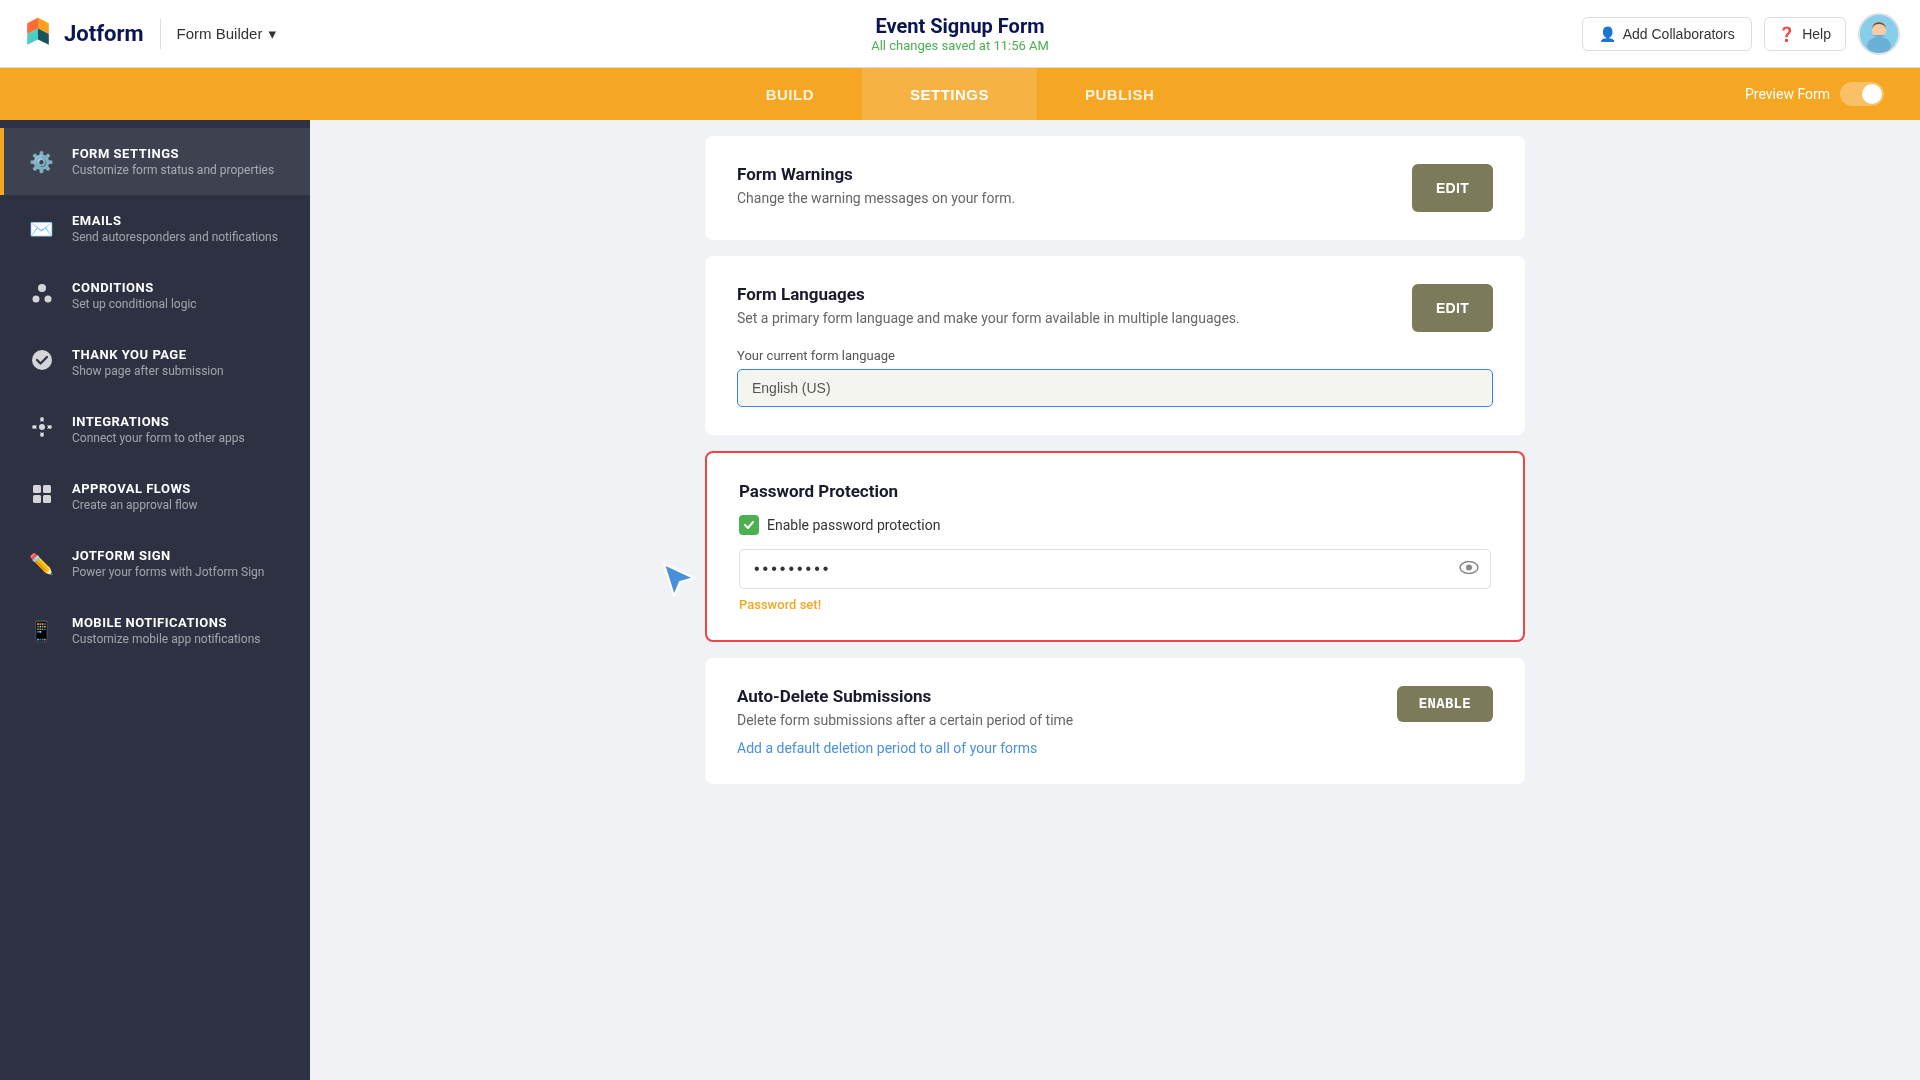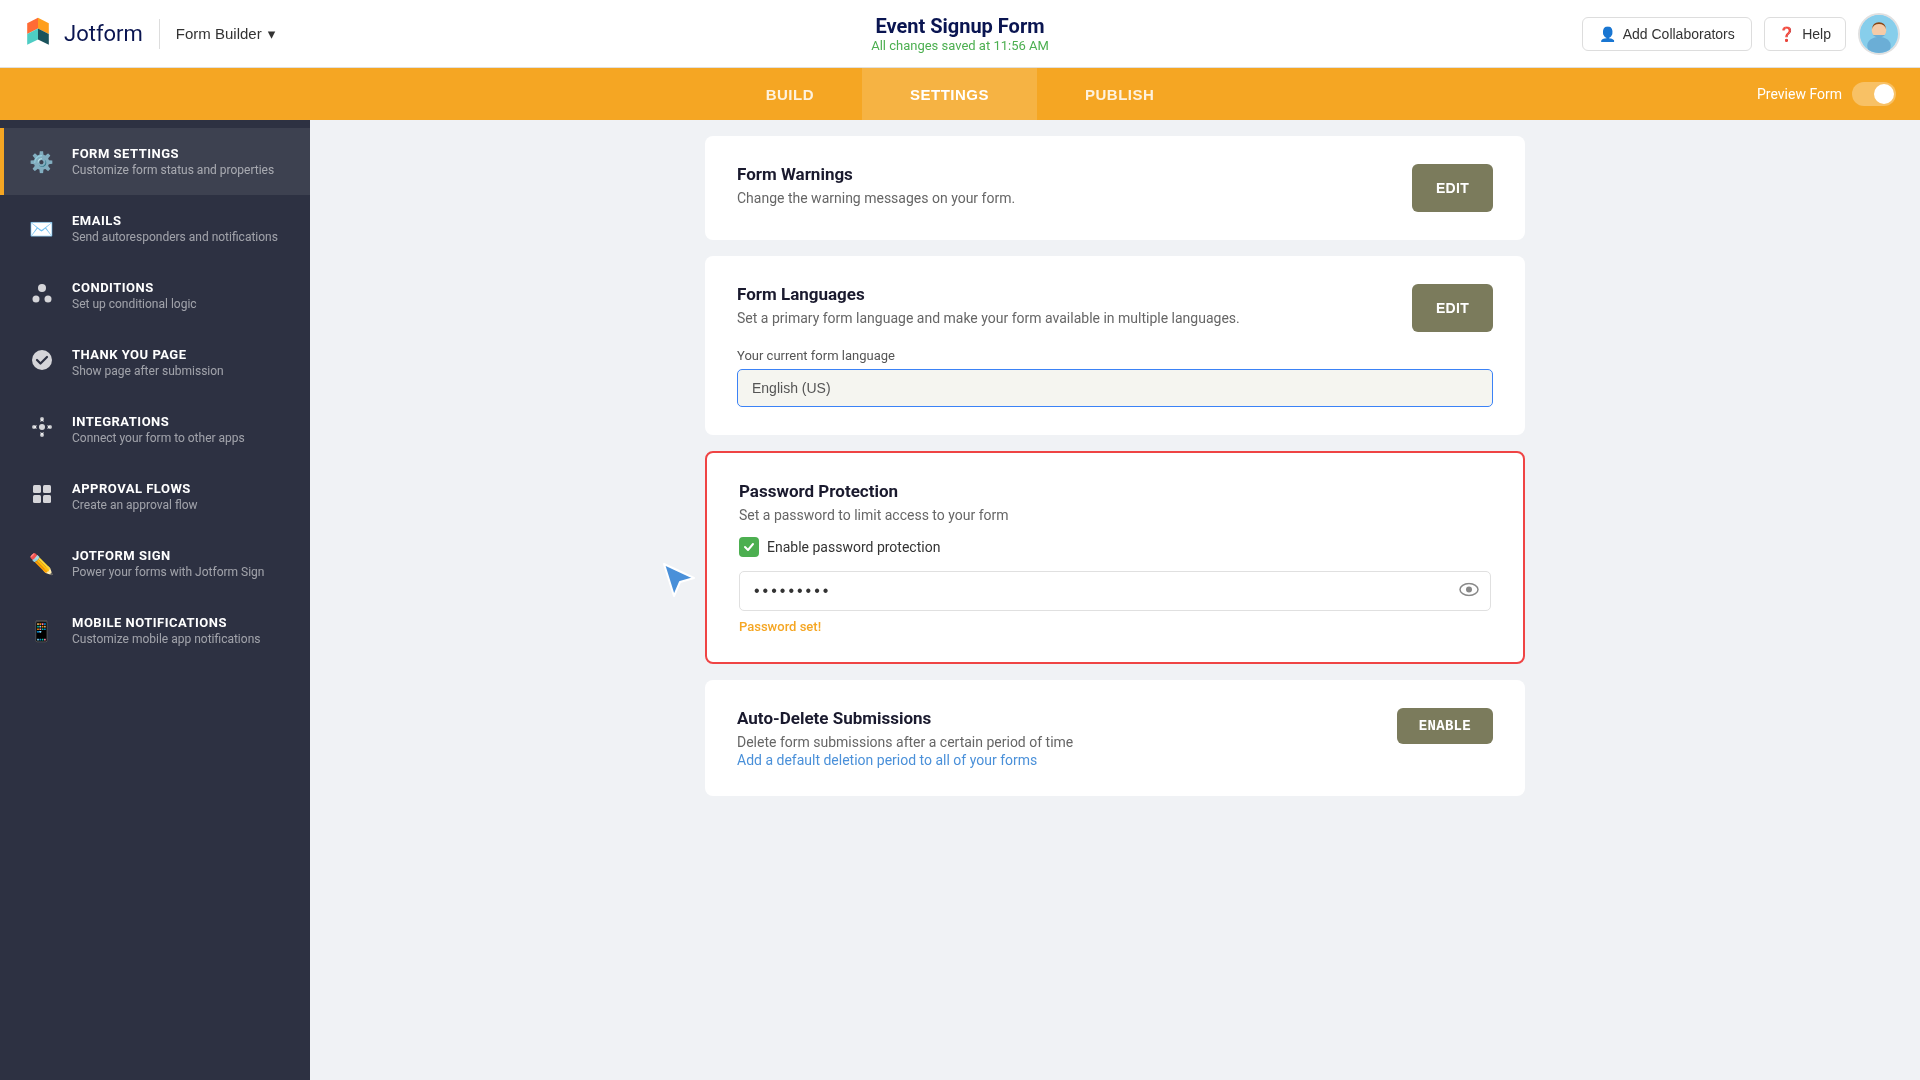--- a/index.html
+++ b/index.html
@@ -7,21 +7,21 @@
 
     
     .header {
       display: flex; align-items: center; justify-content: space-between;
       background: #fff; height: 68px; padding: 0 20px;
       border-bottom: 1px solid #e0e0e0; position: relative;
     }
     .header-left { display: flex; align-items: center; gap: 16px; }
     .logo { display: flex; align-items: center; gap: 8px; }
     .logo-icon { width: 36px; height: 36px; }
-    .logo-text { font-size: 22px; font-weight: 400; color: #0a1551; }
+    .logo-text { font-size: 22px; font-weight: 700; color: #0a1551; }
     .divider-v { width: 1px; height: 30px; background: #ddd; }
     .form-builder-btn {
       display: flex; align-items: center; gap: 6px;
       font-size: 15px; color: #333; cursor: pointer; background: none; border: none;
     }
     .header-center { position: absolute; left: 50%; transform: translateX(-50%); text-align: center; }
     .form-title { font-size: 20px; font-weight: 700; color: #0a1551; }
     .form-saved { font-size: 13px; color: #4caf50; }
     .header-right { display: flex; align-items: center; gap: 12px; }
     .add-collab-btn {
@@ -47,21 +47,21 @@
       display: flex; align-items: center; justify-content: center;
       background: #f5a623; height: 52px; gap: 0;
       position: relative;
     }
     .nav-tab {
       padding: 0 48px; height: 52px; display: flex; align-items: center;
       font-size: 15px; font-weight: 600; letter-spacing: 0.5px;
       color: rgba(255,255,255,0.85); cursor: pointer; border: none; background: none;
     }
     .nav-tab.active { color: #fff; background: rgba(255,255,255,0.15); }
-    .preview-form { position: absolute; right: 24px; display: flex; align-items: center; gap: 10px; font-size: 14px; color: #fff; }
+    .preview-form { position: absolute; right: 36px; display: flex; align-items: center; gap: 10px; font-size: 14px; color: #fff; }
     .toggle-switch {
       width: 44px; height: 24px; background: rgba(255,255,255,0.3); border-radius: 12px;
       position: relative; cursor: pointer;
     }
     .toggle-knob {
       width: 20px; height: 20px; background: #fff; border-radius: 50%;
       position: absolute; top: 2px; right: 2px;
     }
 
     
@@ -134,21 +134,21 @@
       border-radius: 5px; font-size: 16px; color: #333; outline: none;
       letter-spacing: 3px;
     }
     .eye-btn {
       position: absolute; right: 12px; top: 50%; transform: translateY(-50%);
       background: none; border: none; cursor: pointer; color: #888; font-size: 18px;
     }
     .password-set { color: #f5a623; font-size: 13px; margin-top: 8px; font-weight: 500; }
 
     
-    .auto-delete-link { color: #4a90d9; font-size: 14px; margin-top: 2px; cursor: pointer; text-decoration: none; display: block; }
+    .auto-delete-link { color: #4a90d9; font-size: 14px; margin-top: 12px; cursor: pointer; text-decoration: none; display: block; }
 
     
     .content::-webkit-scrollbar { width: 6px; }
     .content::-webkit-scrollbar-thumb { background: #ccc; border-radius: 3px; }
     .sidebar::-webkit-scrollbar { width: 4px; }
     .sidebar::-webkit-scrollbar-thumb { background: rgba(255,255,255,0.2); border-radius: 2px; }
 
     .content-inner { max-width: 820px; margin: 0 auto; padding-top: 0; }
   </style>
 </head>
@@ -337,21 +337,20 @@
             <div class="card-desc">Set a primary form language and make your form available in multiple languages.</div>
           </div>
           <button class="edit-btn">EDIT</button>
         </div>
         <div class="language-label">Your current form language</div>
         <input class="language-input" type="text" readonly="" value="English (US)" style="">
       </div>
 
       <div class="password-card">
         <div class="card-title">Password Protection</div>
-        <div class="card-desc">Set a password to limit access to your form</div>
         <div class="checkbox-row">
           <div class="checkbox-green">
             <svg width="12" height="12" viewBox="0 0 12 12">
               <path d="M2 6 L5 9 L10 3" stroke="white" stroke-width="2" fill="none" stroke-linecap="round" stroke-linejoin="round"></path>
             </svg>
           </div>
           <span class="checkbox-label">Enable password protection</span>
         </div>
         <div class="password-input-row">
           <input class="password-input" type="password" value="123456789" style="">

